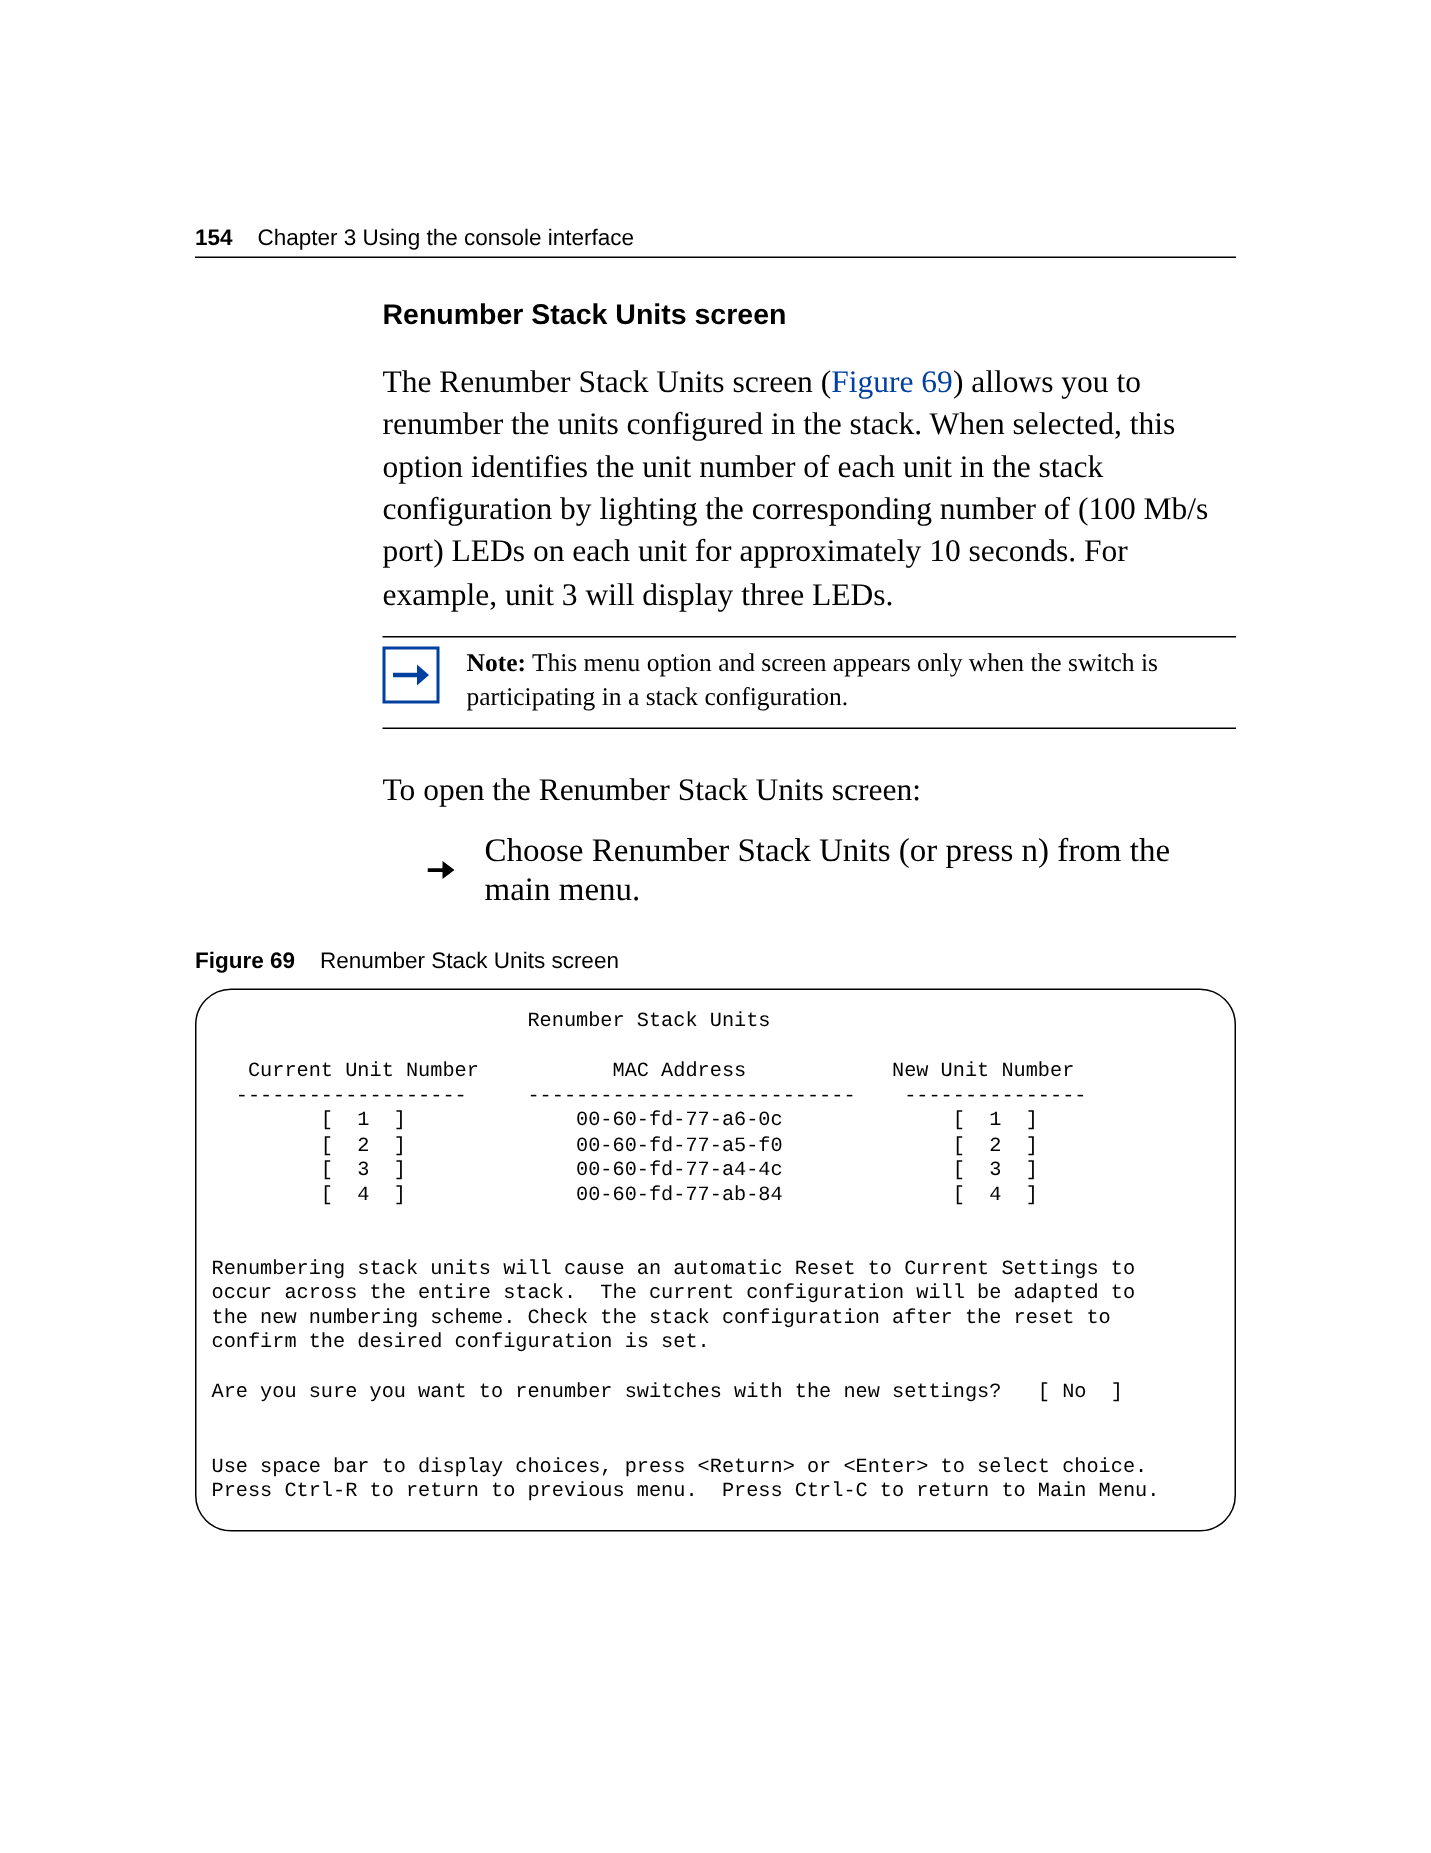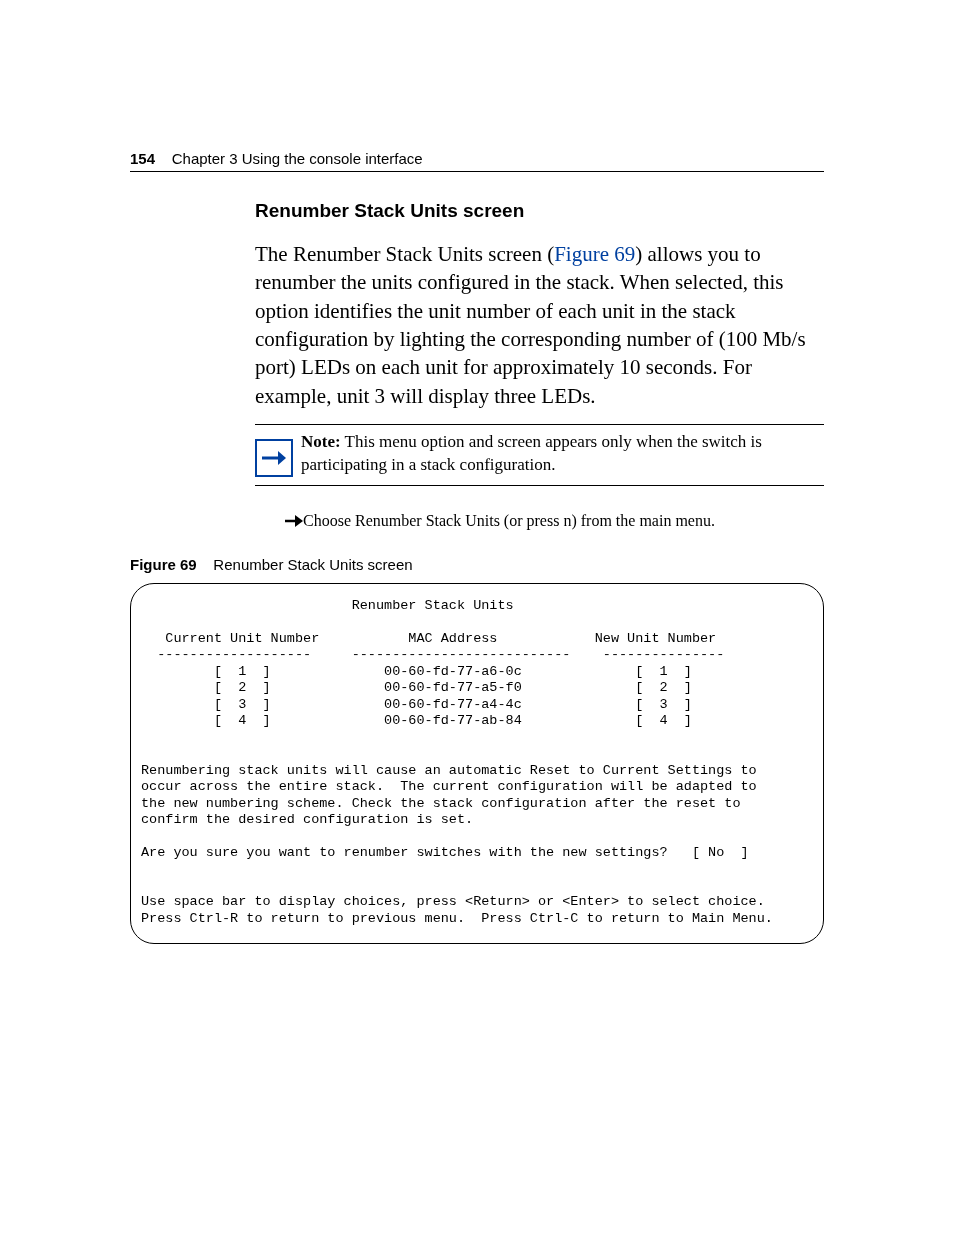--- a/index.html
+++ b/index.html
@@ -36,38 +36,38 @@
     line-height: 1.35;
     margin: 0 0 14px 0;
   }
   .xref { color: #0040a0; }
   .note-block {
     border-top: 1px solid #000;
     border-bottom: 1px solid #000;
     padding: 6px 0 8px 0;
     margin: 10px 0 26px 0;
     display: flex;
-    align-items: flex-end;
-    gap: 8px;
+    align-items: flex-start;
+    gap: 18px;
   }
   .note-icon {
     width: 34px; height: 34px;
     border: 2px solid #0040a0;
     display: flex; align-items: center; justify-content: center;
     flex: 0 0 auto;
   }
   .note-icon svg { width: 24px; height: 16px; }
   .note-text { font-size: 17px; line-height: 1.35; }
   .note-text .note-label { font-weight: bold; }
   .step-line {
-    font-size: 16px;
+    font-size: 22px;
     margin: 10px 0 26px 30px;
     display: flex;
     align-items: center;
-    gap: 0;
+    gap: 20px;
   }
   .step-line svg { width: 18px; height: 12px; flex: 0 0 auto; }
   .figure-caption {
     font-family: Arial, Helvetica, sans-serif;
     font-size: 15px;
     margin: 0 0 10px 0;
   }
   .figure-caption .fig-label { font-weight: bold; }
   .terminal {
     border: 1.2px solid #000;
@@ -113,20 +113,21 @@
         <svg viewBox="0 0 24 16">
           <line x1="0" y1="8" x2="18" y2="8" stroke="#0040a0" stroke-width="3"></line>
           <polygon points="16,1 24,8 16,15" fill="#0040a0"></polygon>
         </svg>
       </div>
       <div class="note-text">
         <span class="note-label">Note:</span><span> This menu option and screen appears only when the switch is participating in a stack configuration.</span>
       </div>
     </div>
 
+    <p class="body-para">To open the Renumber Stack Units screen:</p>
 
     <div class="step-line">
       <svg viewBox="0 0 18 12">
         <line x1="0" y1="6" x2="12" y2="6" stroke="#000" stroke-width="2.5"></line>
         <polygon points="10,0 18,6 10,12" fill="#000"></polygon>
       </svg>
       <span>Choose Renumber Stack Units (or press n) from the main menu.</span>
     </div>
 
   </div>

